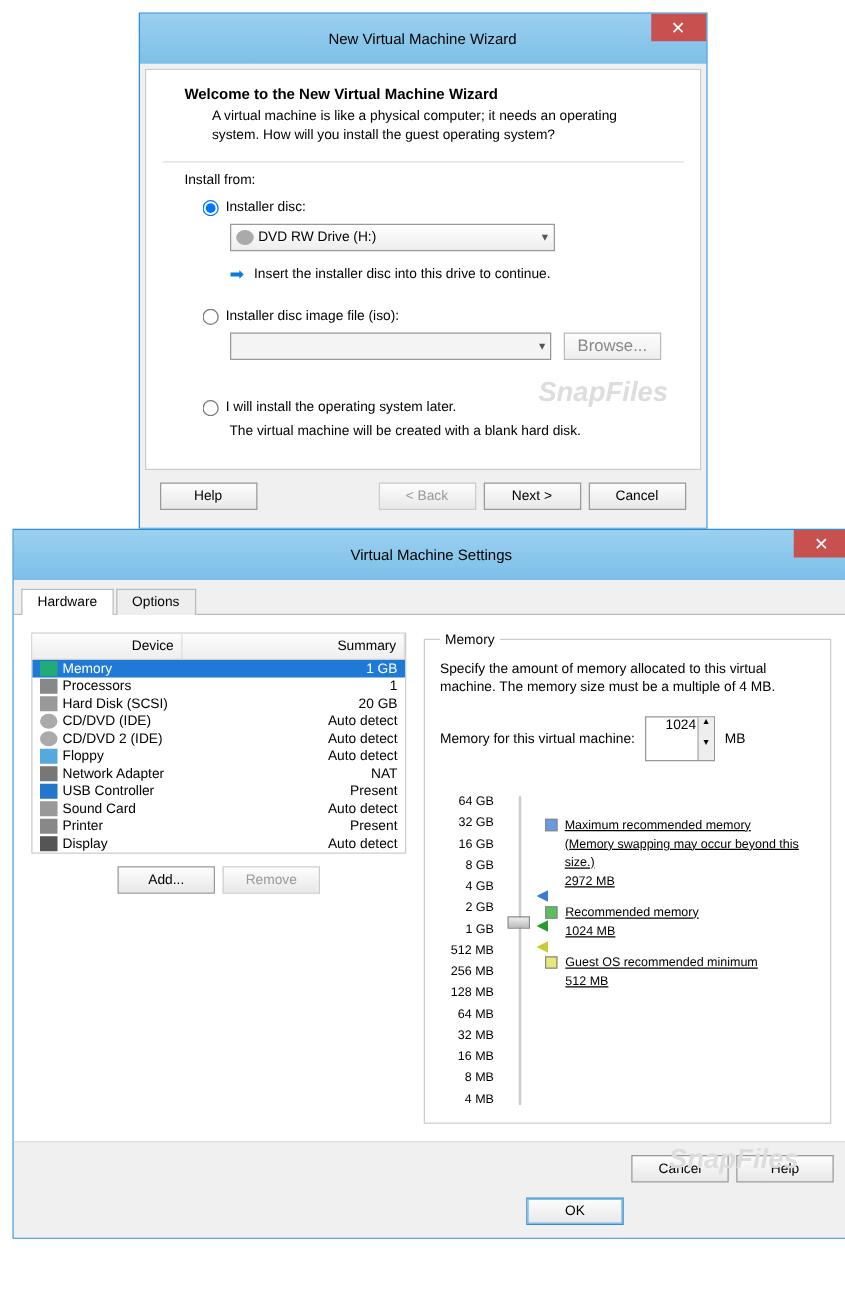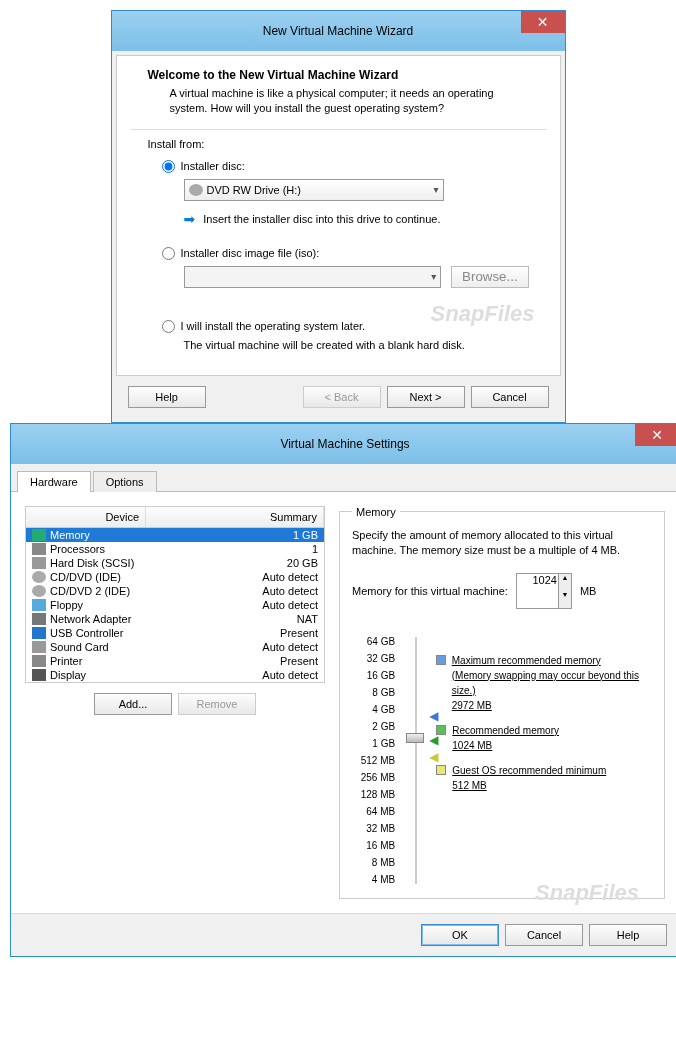--- a/index.html
+++ b/index.html
@@ -82,21 +82,21 @@
 .legend-item { display: flex; gap: 6px; margin-bottom: 10px; text-decoration: underline; }
 .sq { width: 10px; height: 10px; border: 1px solid #888; margin-top: 2px; }
 .sq.blue { background: #6a9ae0; }
 .sq.green { background: #5ac05a; }
 .sq.yellow { background: #e8e87a; }
 
 .watermark { position: absolute; color: #ddd; font-size: 22px; font-weight: bold; font-style: italic; pointer-events: none; }
 .win1 { position: relative; width: 455px; margin: 0 auto; }
 .win2 { position: relative; width: 670px; margin: 0 auto; }
 .footer-row { display: flex; gap: 6px; justify-content: flex-end; padding: 10px 12px; background: #f0f0f0; border-top: 1px solid #ddd; }
-.btn.primary { border: 1px solid #3a8ad0; box-shadow: 0 0 0 1px #7abff0 inset; }
+.btn.primary { border: 1px solid #3a8ad0; box-shadow: 0 0 0 1px #7abff0 inset; margin-top: 34px; }
 </style>
 </head>
 <body>
 
 <div class="window win1">
   <div class="titlebar">
     <span>New Virtual Machine Wizard</span>
     <div class="close">✕</div>
   </div>
   <div class="window-body">

